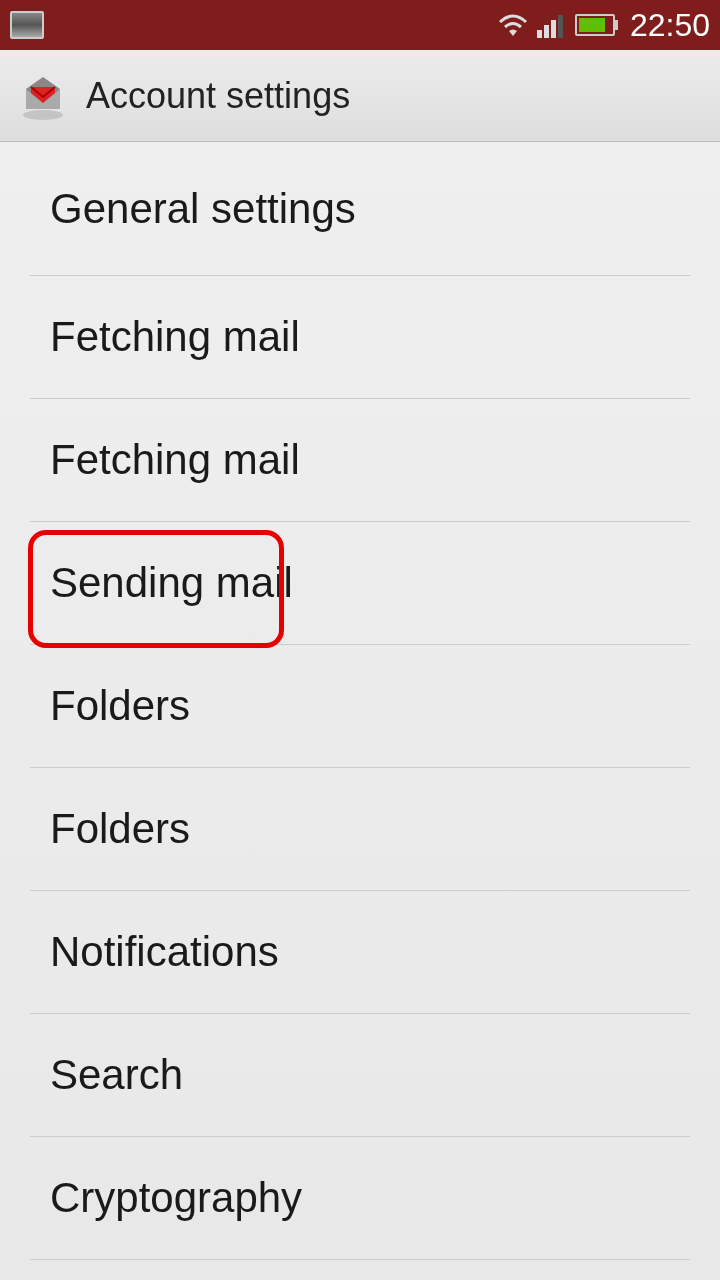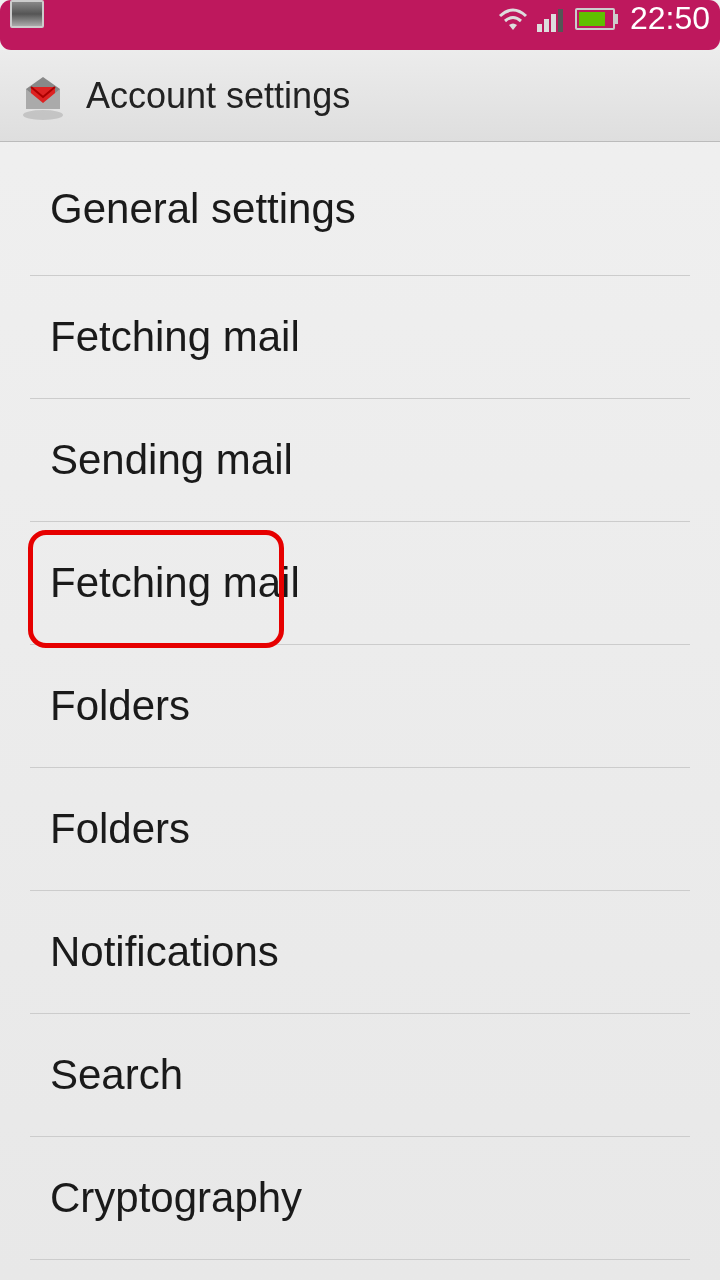--- a/index.html
+++ b/index.html
@@ -9,27 +9,26 @@
     }
     body {
       width: 720px;
       height: 1280px;
       font-family: -apple-system, "Helvetica Neue", Arial, sans-serif;
       background: linear-gradient(to bottom, #f0f0f0 0%, #e8e8e8 100%);
       overflow: hidden;
     }
     .status-bar {
       height: 50px;
-      background: #be185d;
-      display: flex;
-      align-items: flex-start;
+      background: #7f1d1d;
+      display: flex;
+      align-items: center;
       justify-content: space-between;
       padding: 0 10px;
       color: #fff;
-      border-radius: 11px;
     }
     .status-left {
       display: flex;
       align-items: center;
     }
     .screenshot-icon {
       width: 34px;
       height: 28px;
       border: 2px solid #ccc;
       background: linear-gradient(to bottom, #888 0%, #555 50%, #aaa 100%);
@@ -170,26 +169,26 @@
 </div>
 
 <div class="list">
   <div class="list-item">
     <span class="list-label">General settings</span>
   </div>
   <div class="list-item">
     <span class="list-label">Fetching mail</span>
   </div>
   <div class="list-item">
+    <span class="list-label">Fetching mail</span>
+  </div>
+  <div class="list-item">
     <span class="list-label">Sending mail</span>
   </div>
   <div class="list-item">
-    <span class="list-label">Fetching mail</span>
-  </div>
-  <div class="list-item">
     <span class="list-label">Folders</span>
   </div>
   <div class="list-item">
     <span class="list-label">Folders</span>
   </div>
   <div class="list-item">
     <span class="list-label">Notifications</span>
   </div>
   <div class="list-item">
     <span class="list-label">Search</span>

